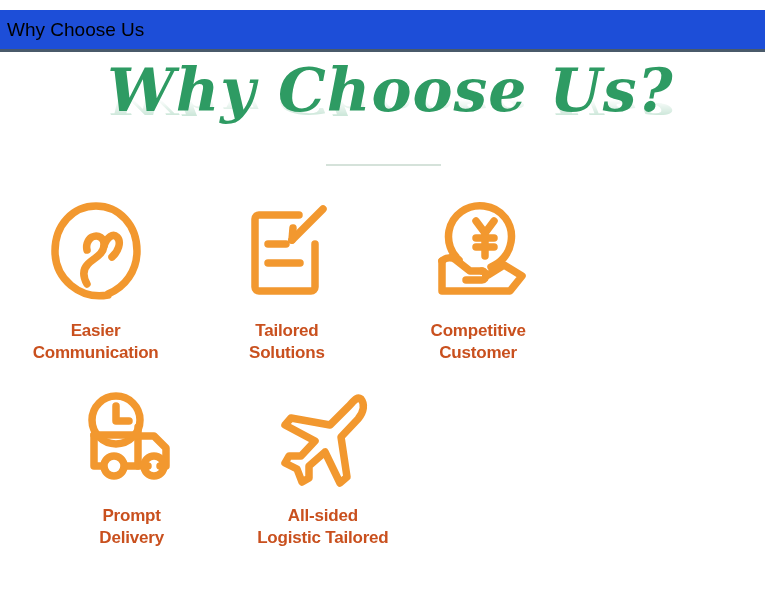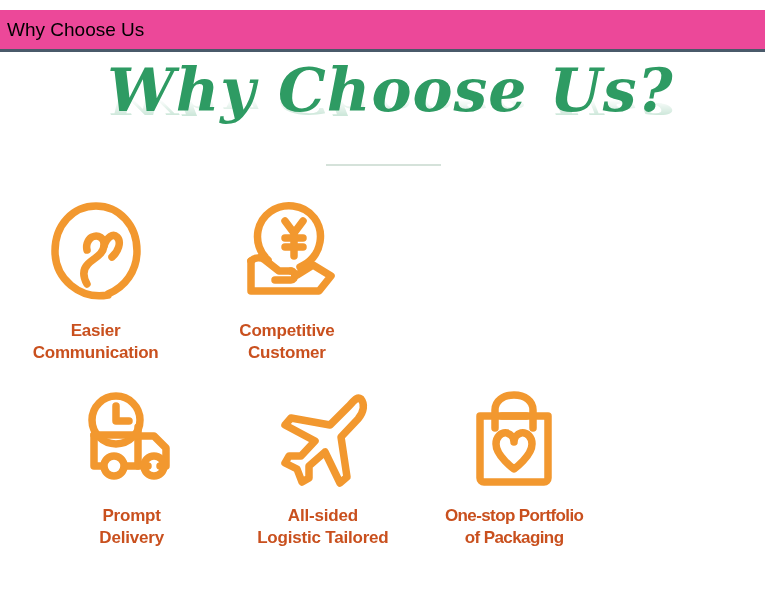--- a/index.html
+++ b/index.html
@@ -15,21 +15,21 @@
     position: relative;
   }
 
   
   .titlebar {
     position: absolute;
     left: 0;
     top: 10px;
     width: 765px;
     height: 42px;
-    background: #ec4899;
+    background: #1d4ed8;
     border-bottom: 3px solid #4a5a6a;
     box-sizing: border-box;
     display: flex;
     align-items: center;
   }
   .titlebar-text {
     font-size: 19px;
     color: #000000;
     padding-left: 7px;
     letter-spacing: 0px;
@@ -157,20 +157,33 @@
         <svg width="100" height="104" viewBox="0 0 100 104" fill="none" stroke="#f2982f" stroke-width="7.5" stroke-linecap="round" stroke-linejoin="round">
           <path d="M62 96 C34 101 9 80 9 52 C9 26 27 7 50 7 C73 7 91 26 91 52 C91 72 79 88 62 95"></path>
           <path d="M41 85 C36 76 37 70 42 65 C48 59 57 56 58 47 C59 39 52 35 46 38 C41 41 40 47 41 51"></path>
           <path d="M58 47 C61 38 67 34 71 38 C76 43 72 53 66 58"></path>
         </svg>
       </div>
       <div class="cell-label">Easier
 Communication</div>
     </div>
 
+    <div class="cell">
+      <div class="icon-box">
+        <svg width="100" height="104" viewBox="0 0 100 104" fill="none" stroke="#f2982f" stroke-width="7.5" stroke-linecap="round" stroke-linejoin="round">
+          <path d="M62 16 H22 C19.8 16 18 17.8 18 20 V88 C18 90.2 19.8 92 22 92 H74 C76.2 92 78 90.2 78 88 V45"></path>
+          <path d="M31 45 H49"></path>
+          <path d="M31 64 H63"></path>
+          <path d="M55 41 L86 10"></path>
+          <path d="M55 41 L56 29"></path>
+        </svg>
+      </div>
+      <div class="cell-label">Tailored
+Solutions</div>
+    </div>
 
 
     <div class="cell">
       <div class="icon-box">
         <svg width="104" height="104" viewBox="0 0 104 104" fill="none" stroke="#f2982f" stroke-width="7.5" stroke-linecap="round" stroke-linejoin="round">
           <path d="M33 61 C25 54 21 43 23 32 C26 16 41 5 58 7 C76 9 88 25 85 43 C83 55 75 64 65 68"></path>
           <path d="M50 22 L59 34 L68 22"></path>
           <path d="M59 34 V57"></path>
           <path d="M50 39 H68"></path>
           <path d="M50 48 H68"></path>
@@ -210,28 +223,16 @@
     <div class="cell">
       <div class="icon-box">
         <svg width="104" height="100" viewBox="0 0 104 100" fill="none" stroke="#f2982f" stroke-width="7.5" stroke-linecap="round" stroke-linejoin="round">
           <path d="M90 9 C94 14 93 22 87 29 L70 47 L76 87 L69 93 L54 62 L38 76 L38 88 L31 92 L26 79 L14 73 L18 66 L30 66 L44 51 L14 35 L20 28 L59 35 L77 17 C83 11 86 6 90 9 Z"></path>
         </svg>
       </div>
       <div class="cell-label">All-sided
 Logistic Tailored</div>
     </div>
 
-    <div class="cell cell-wide">
-      <div class="icon-box">
-        <svg width="104" height="100" viewBox="0 0 104 100" fill="none" stroke="#f2982f" stroke-width="7.5" stroke-linecap="round" stroke-linejoin="round">
-          <path d="M18 26 H86 V88 C86 90.2 84.2 92 82 92 H22 C19.8 92 18 90.2 18 88 Z"></path>
-          <path d="M33 38 V20 C33 11 41 5 52 5 C63 5 71 11 71 20 V38"></path>
-          <path d="M40 26 H64"></path>
-          <path d="M52 79 C52 79 34 66 34 54 C34 47 39 42 45 43 C49 44 52 48 52 52 C52 48 55 44 59 43 C65 42 70 47 70 54 C70 66 52 79 52 79 Z"></path>
-        </svg>
-      </div>
-      <div class="cell-label">One-stop Portfolio
-of Packaging</div>
-    </div>
 
   </div>
 
 </div>
 
 </body></html>

